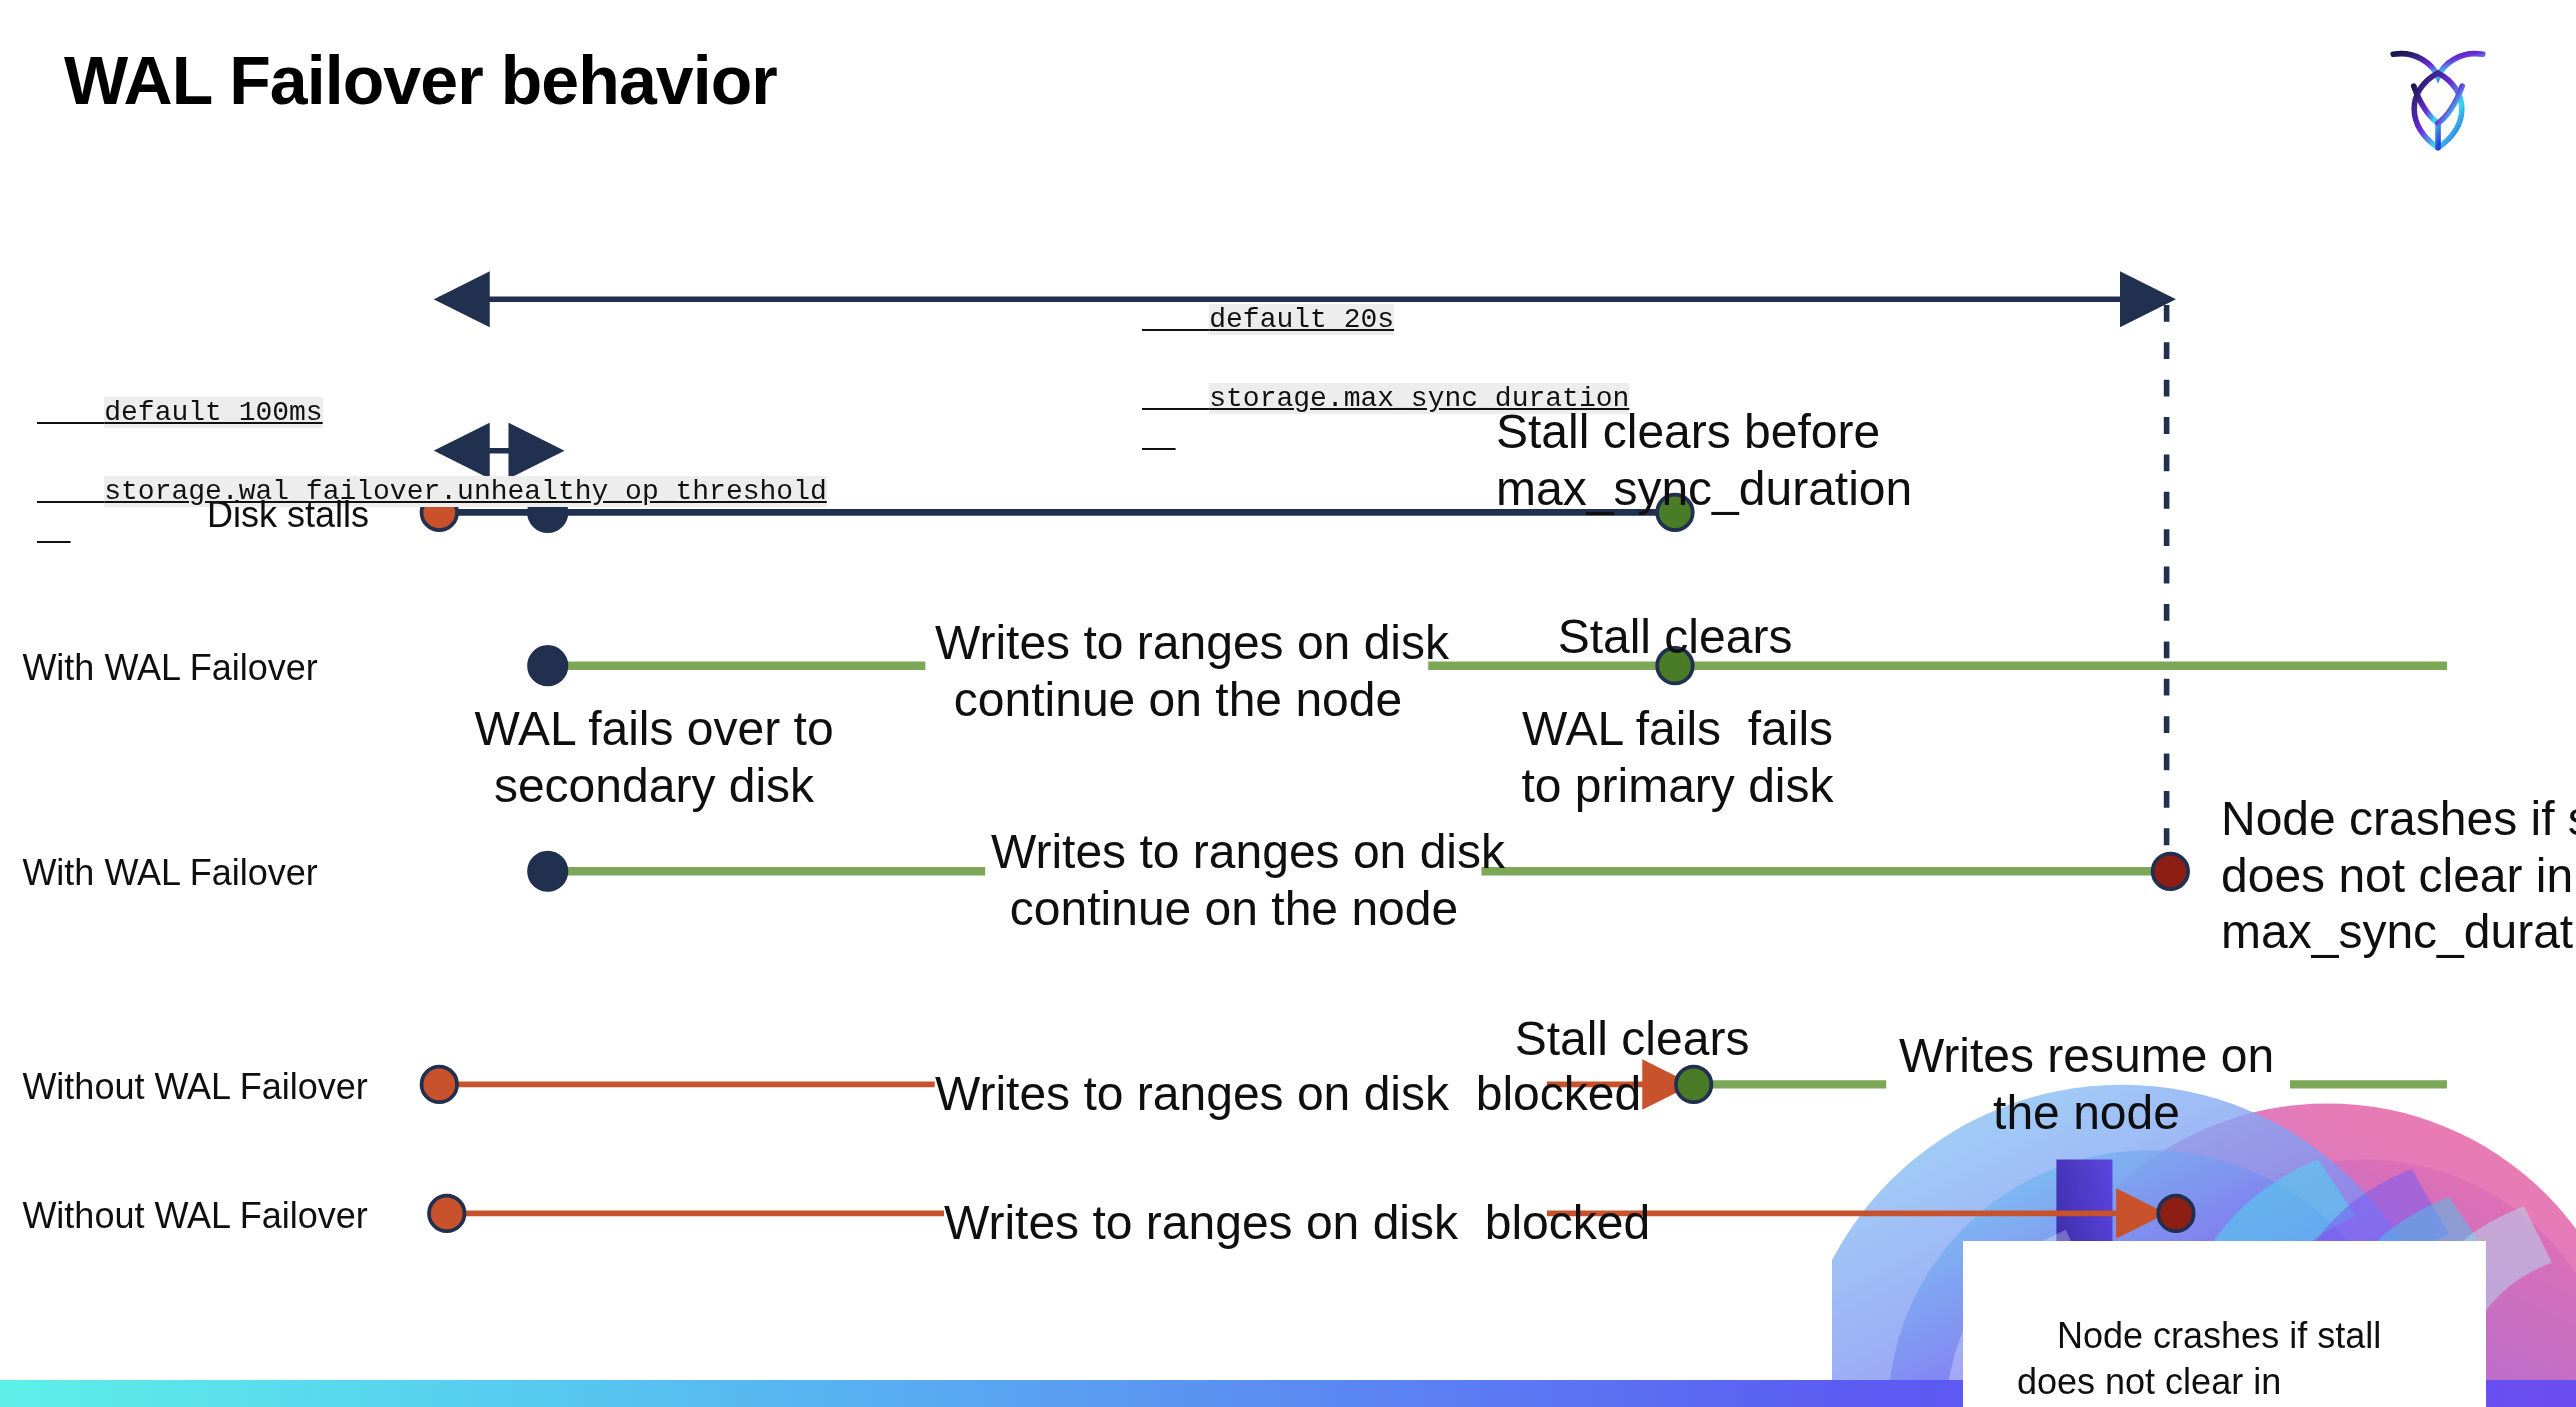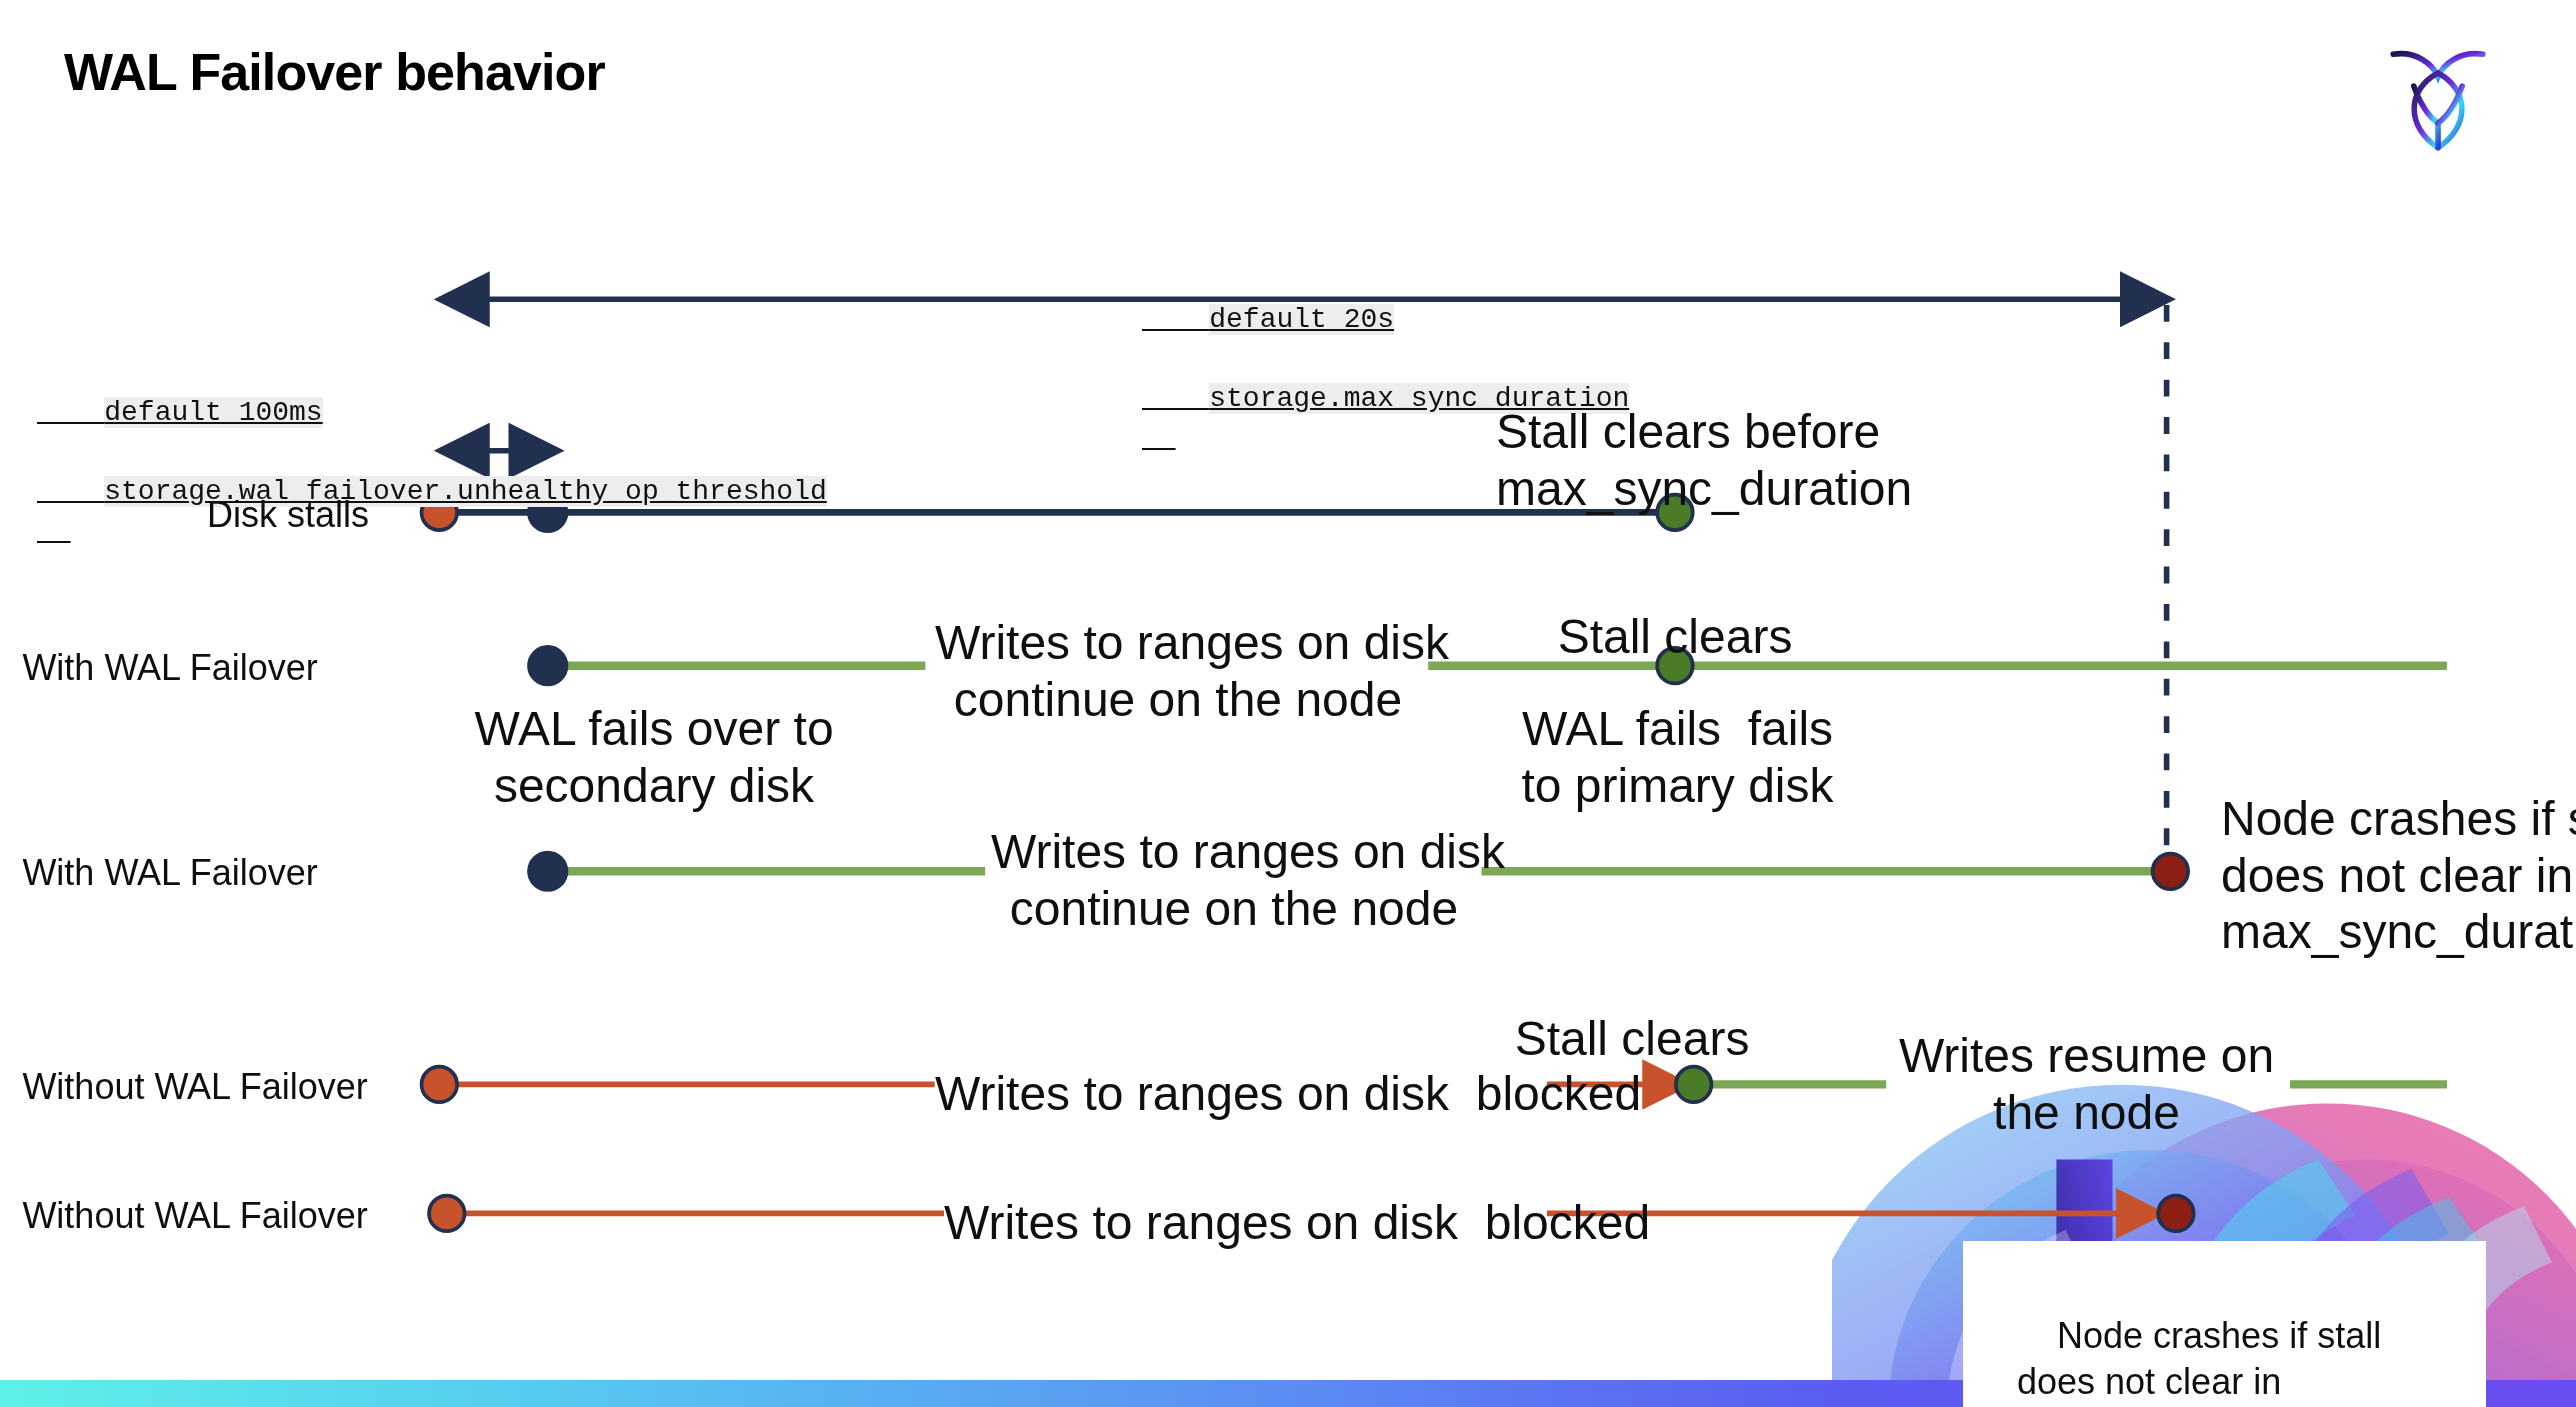--- a/index.html
+++ b/index.html
@@ -7,21 +7,21 @@
   body{
     width:2576px;height:1408px;position:relative;overflow:hidden;
     font-family:"Liberation Sans","DejaVu Sans",sans-serif;
     color:#000000;
   }
   #slide{position:absolute;left:0;top:0;width:2576px;height:1408px;overflow:hidden;background:#fff;}
 
   
   .title{
     position:absolute;left:64px;top:45px;
-    font-size:52px;font-weight:bold;letter-spacing:-0.9px;
+    font-size:68px;font-weight:bold;letter-spacing:-0.9px;
     line-height:1.05;color:#000;white-space:nowrap;
   }
 
   
   .logo{position:absolute;left:2382px;top:28px;width:112px;height:131px;}
 
   
   .deco{position:absolute;left:1832px;top:879px;width:748px;height:533px;overflow:hidden;pointer-events:none;}
   .bottombar{position:absolute;left:0;top:1380px;width:2576px;height:28px;
     background:linear-gradient(90deg,#5df0e8 0%,#56c8f0 22%,#5b8cf2 50%,#5b5bf2 72%,#6a4df0 100%);}

